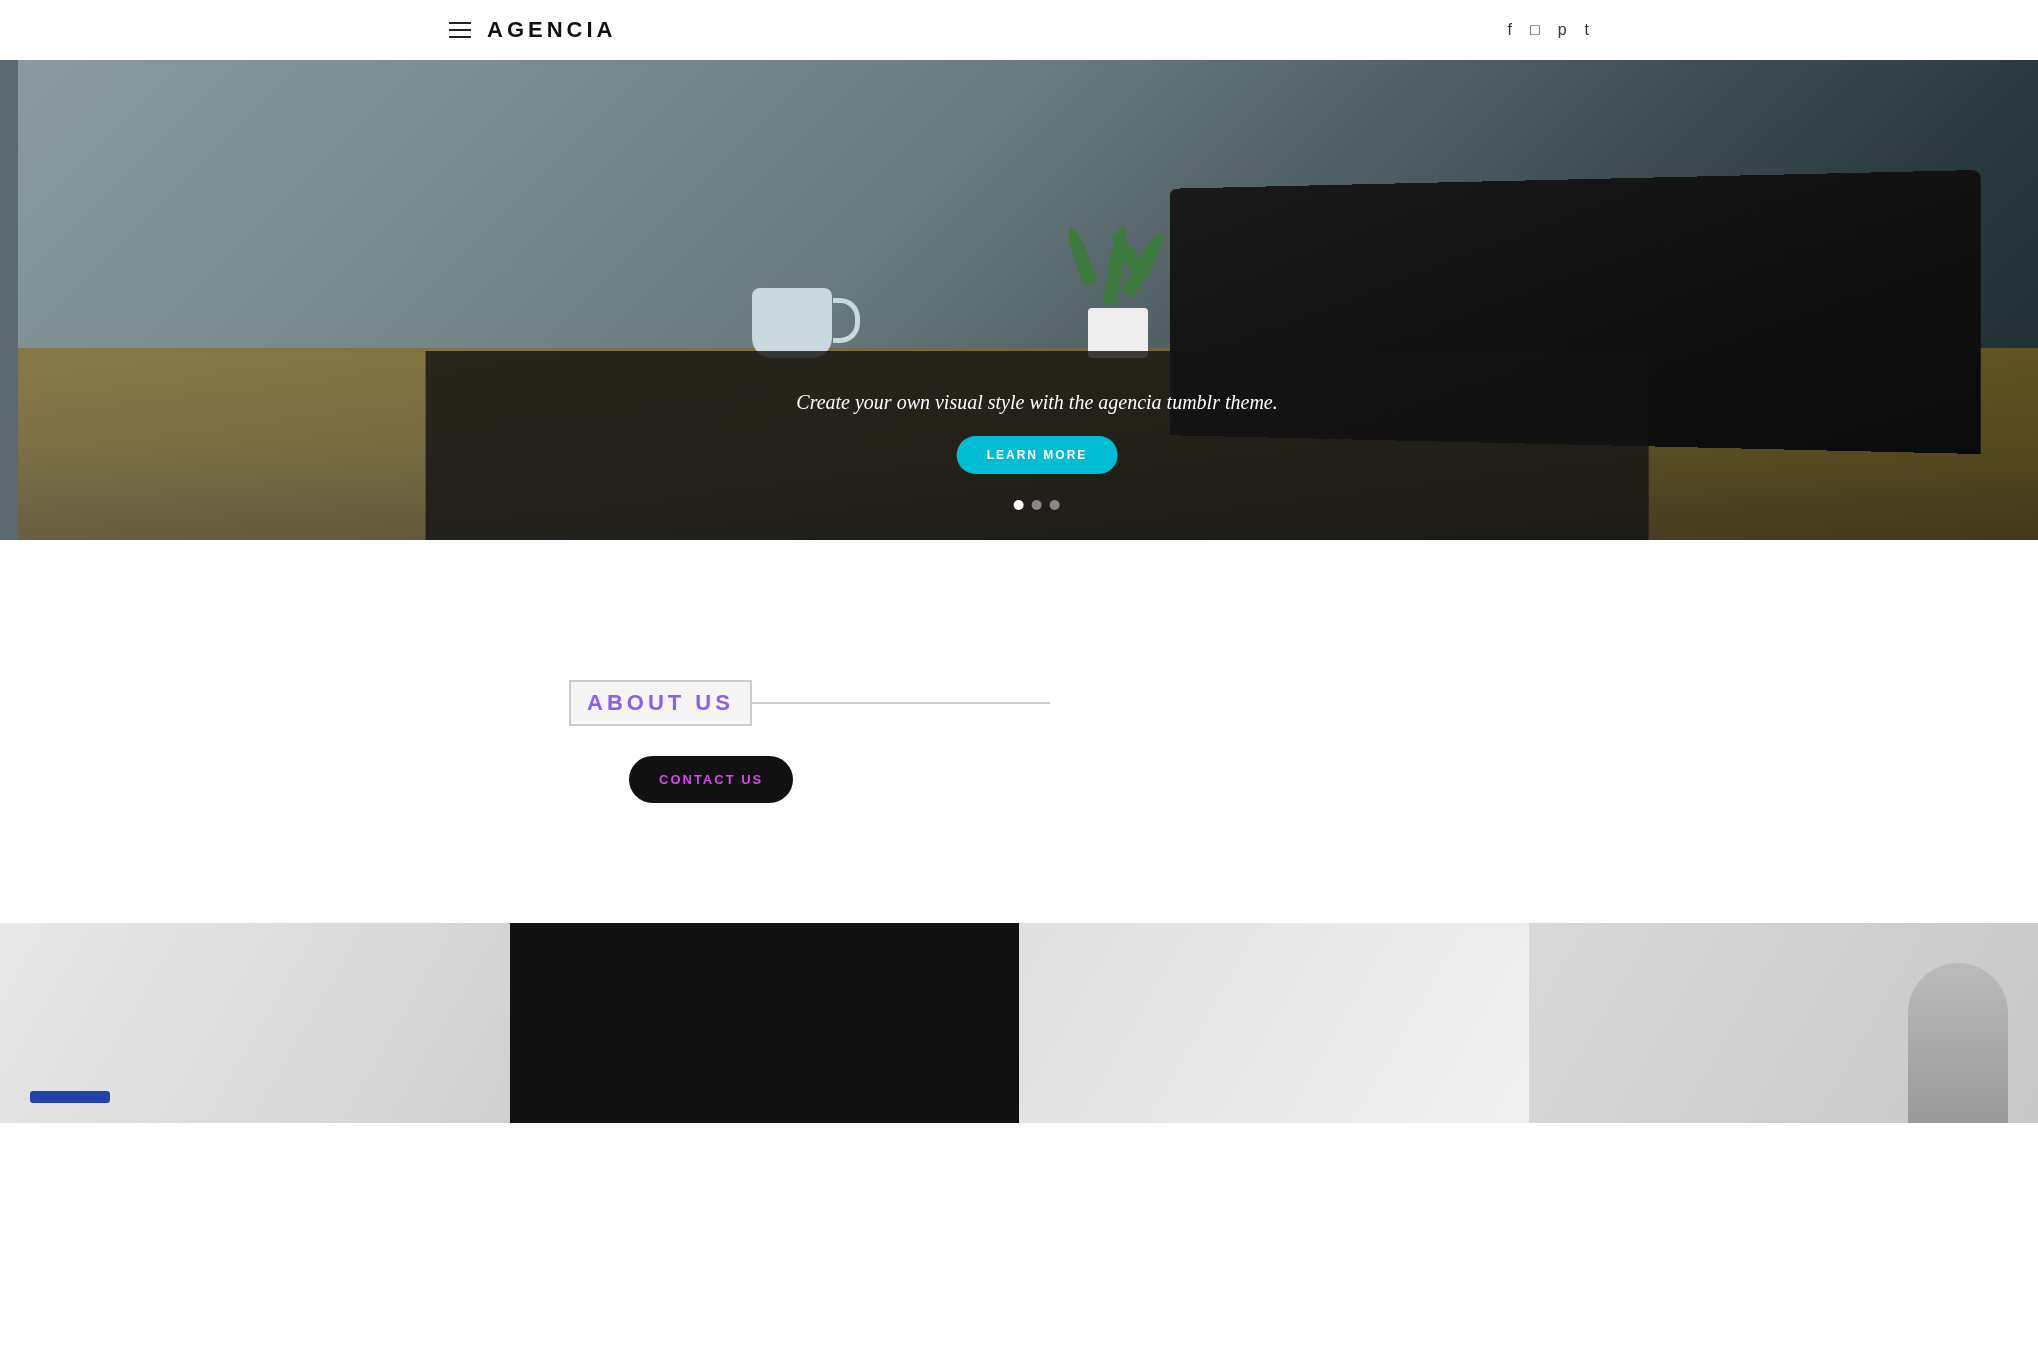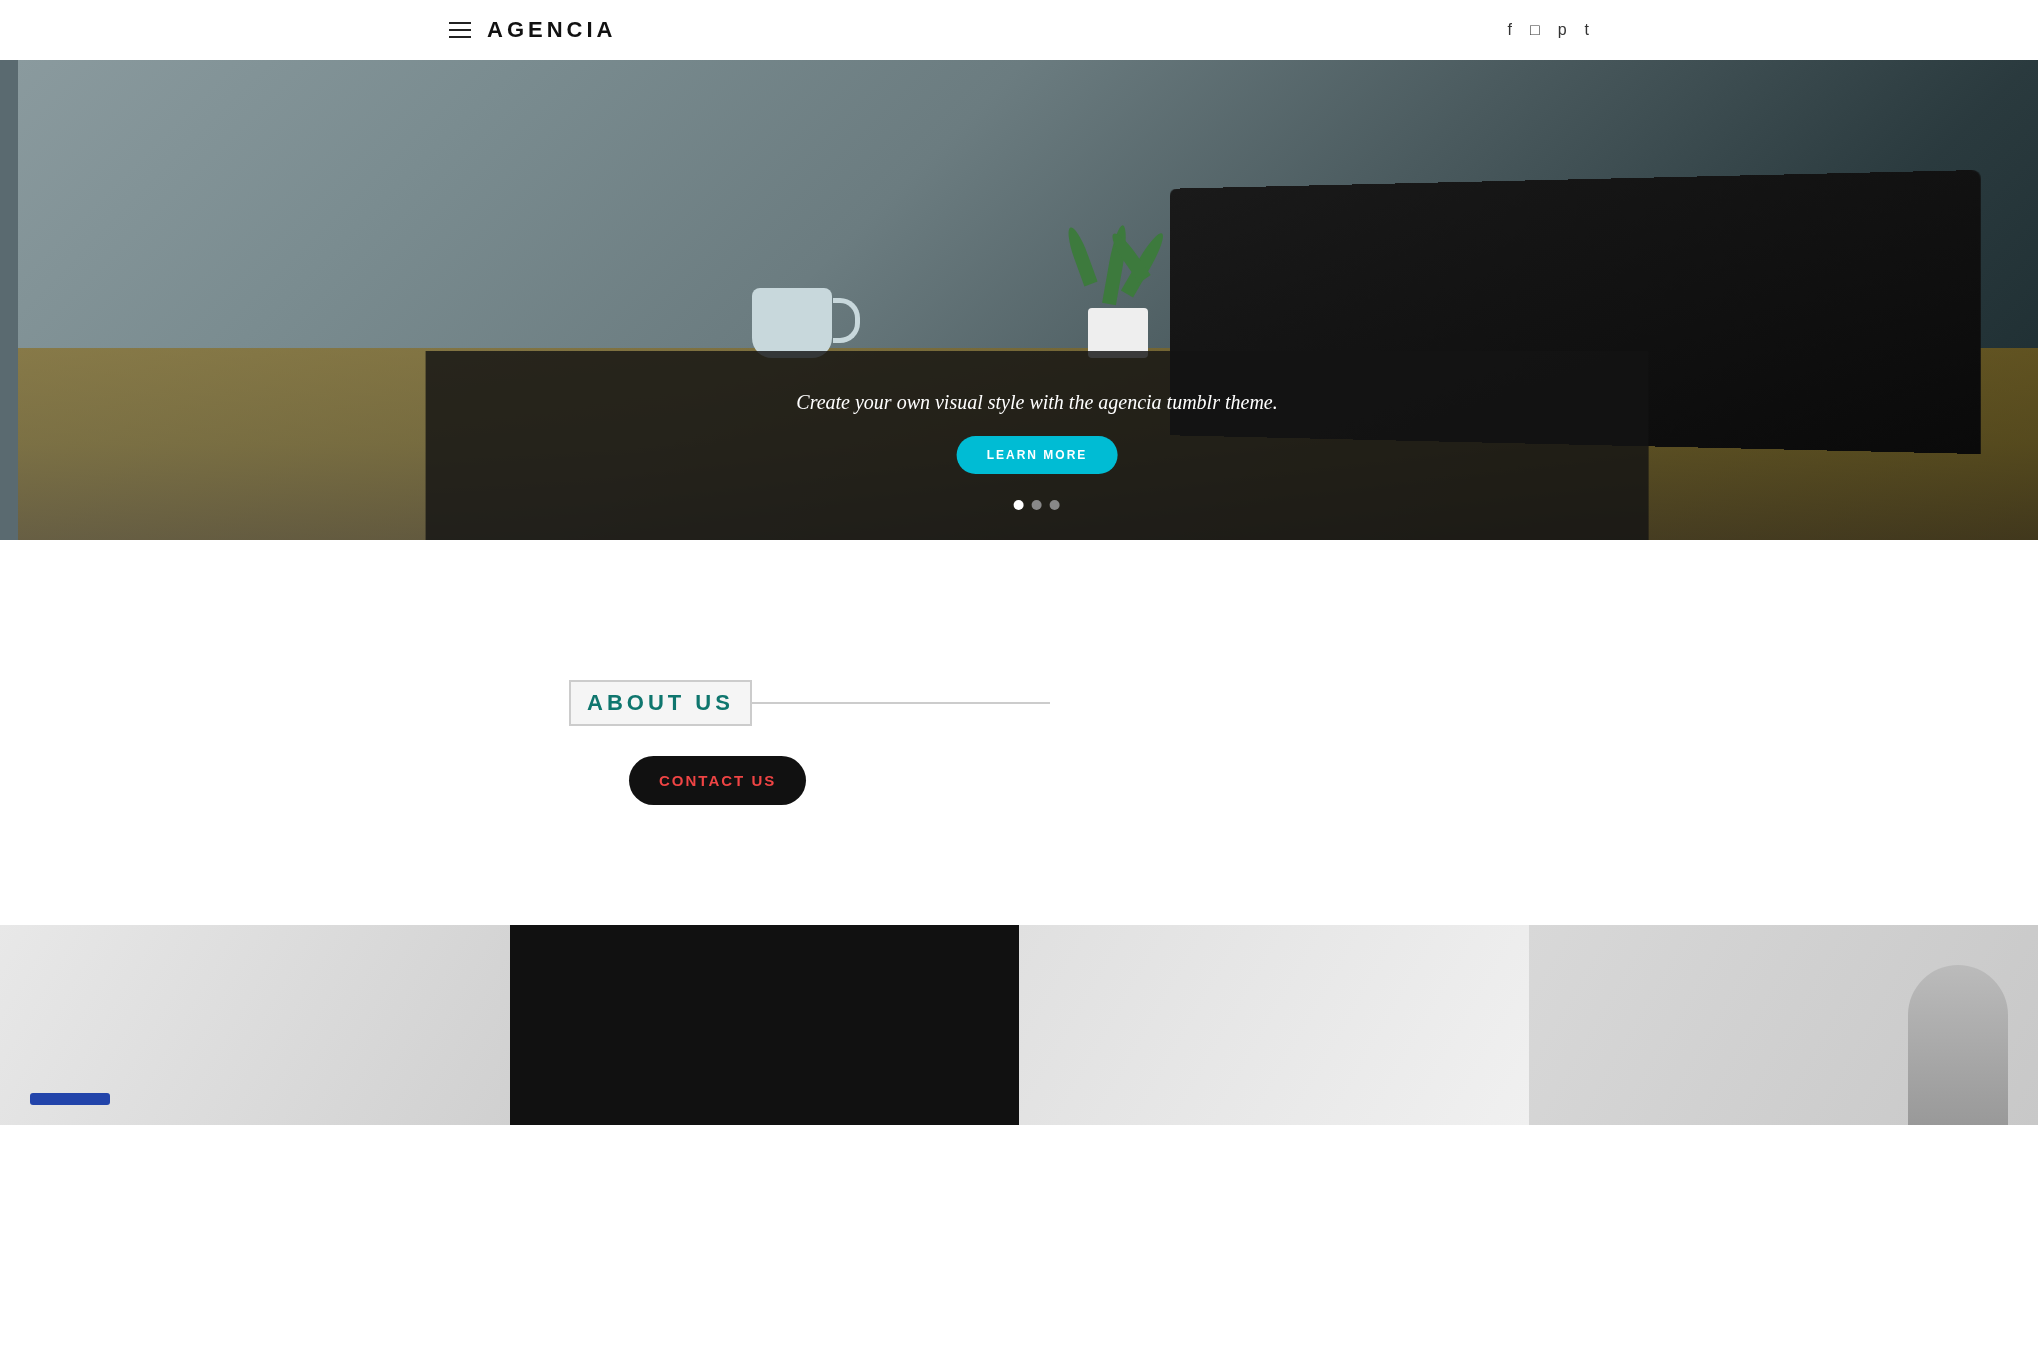--- a/index.html
+++ b/index.html
@@ -275,21 +275,21 @@
       border: 2px solid #ccc;
       padding: 8px 16px;
       background: #f5f5f5;
     }
 
     .about-heading {
       font-family: Arial, sans-serif;
       font-size: 22px;
       font-weight: 900;
       letter-spacing: 4px;
-      color: #0f766e;
+      color: #8b5cf6;
       text-transform: uppercase;
     }
 
     .about-heading-line {
       flex: 1;
       height: 2px;
       background: #ccc;
       margin-left: -2px;
       width: 300px;
     }
@@ -300,23 +300,23 @@
       line-height: 1.7;
       color: #333;
       max-width: 520px;
       margin-bottom: 36px;
       margin-left: 60px;
     }
 
     .contact-btn {
       display: inline-block;
       background: #111;
-      color: #ef4444;
+      color: #d946ef;
       font-family: Arial, sans-serif;
-      font-size: 15px;
+      font-size: 13px;
       font-weight: 700;
       letter-spacing: 2px;
       text-transform: uppercase;
       padding: 16px 30px;
       border-radius: 30px;
       border: none;
       cursor: pointer;
       margin-left: 60px;
     }
 

